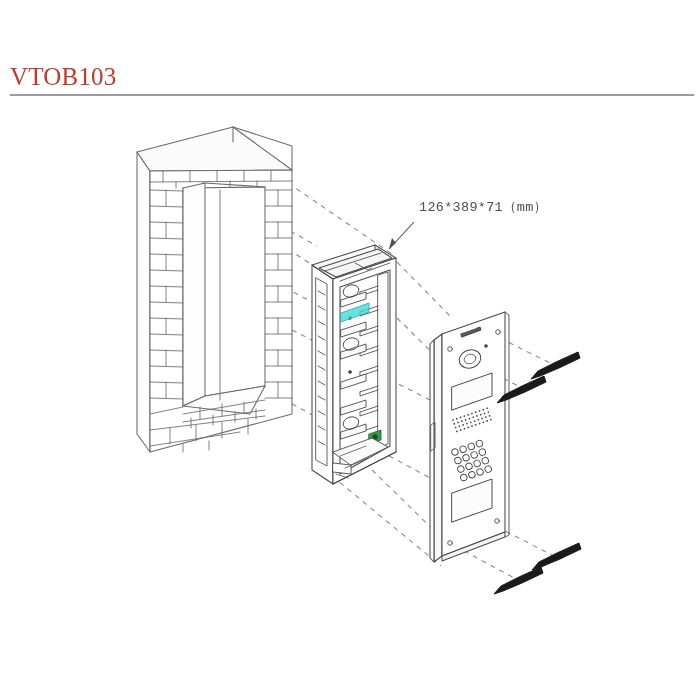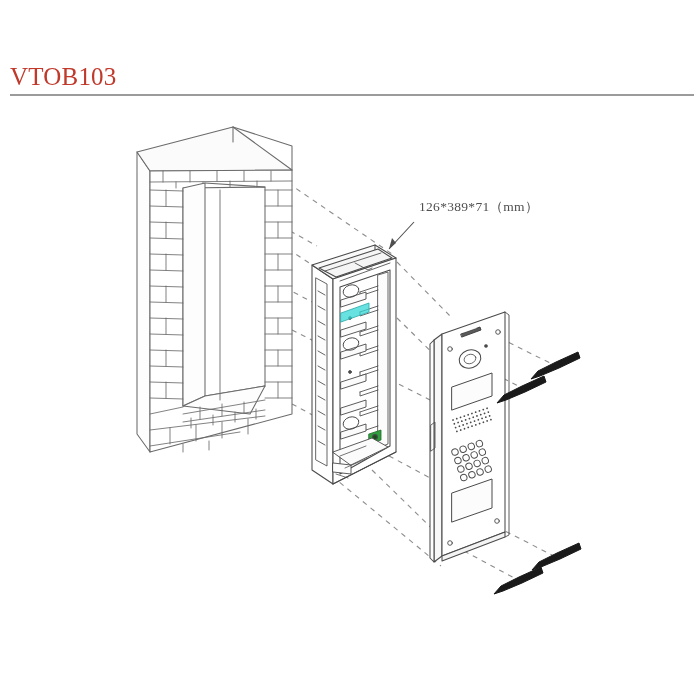--- a/index.html
+++ b/index.html
@@ -63,21 +63,21 @@
     display: block;
     width: 700px;
     height: 700px;
   }
 
   
   #dimension-label {
     position: absolute;
     left: 419px;
     top: 198px;
-    font-family: Liberation Serif, serif;
+    font-family: Liberation Mono, monospace;
     font-size: 13.5px;
     color: #4f4f4f;
     white-space: nowrap;
     letter-spacing: 0.3px;
   }
 </style>
 </head>
 <body>
 
 <div id="page">

